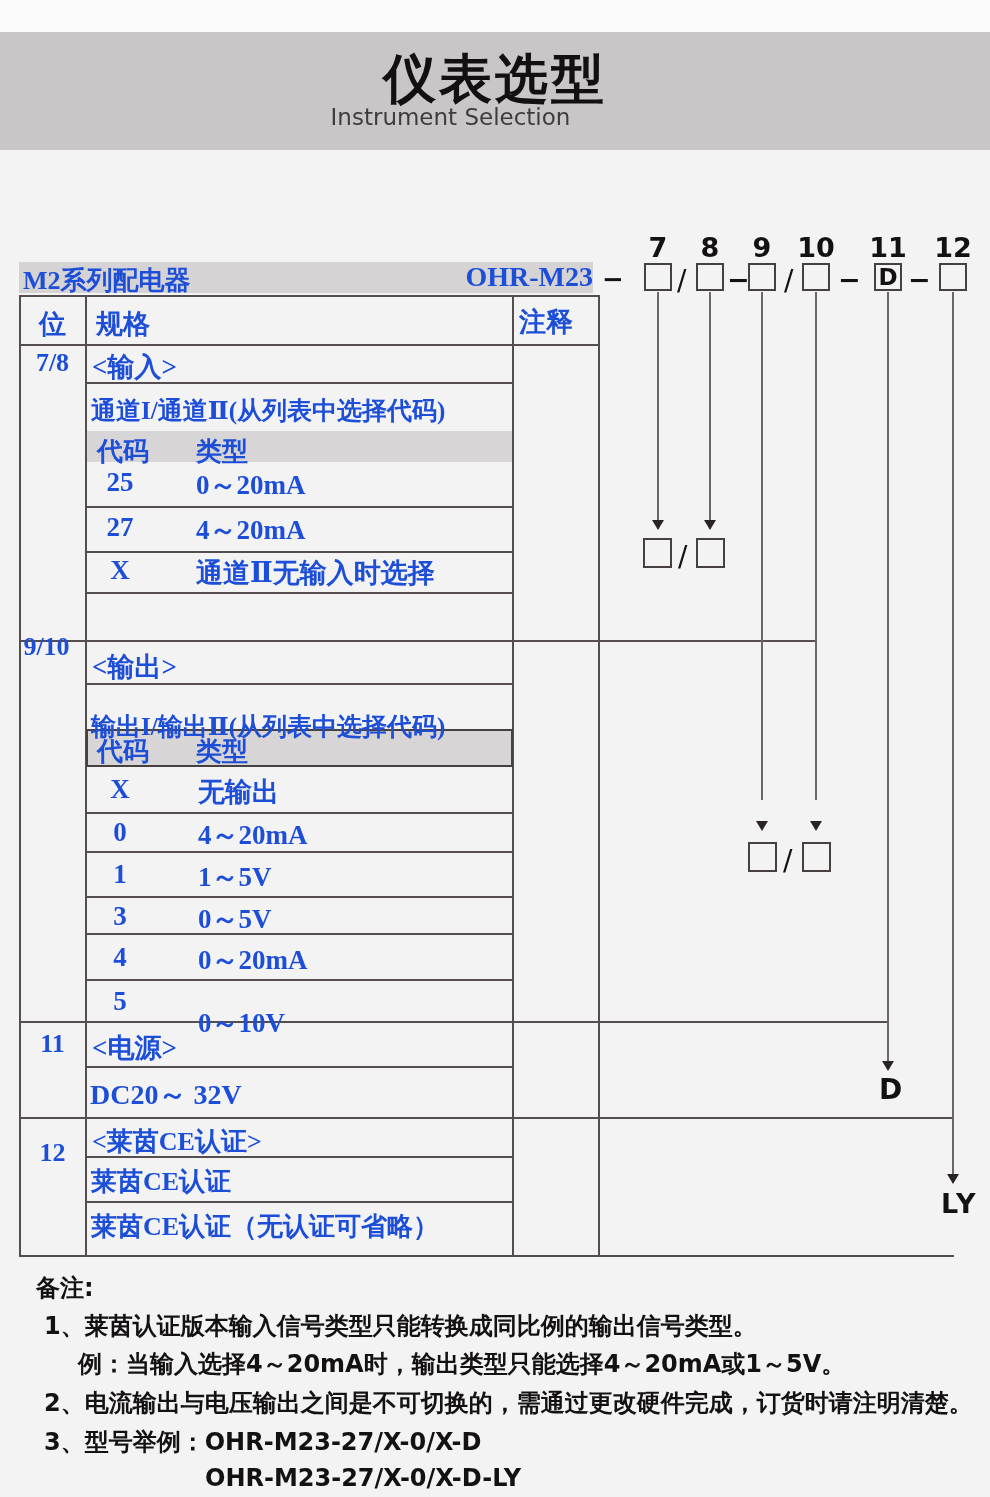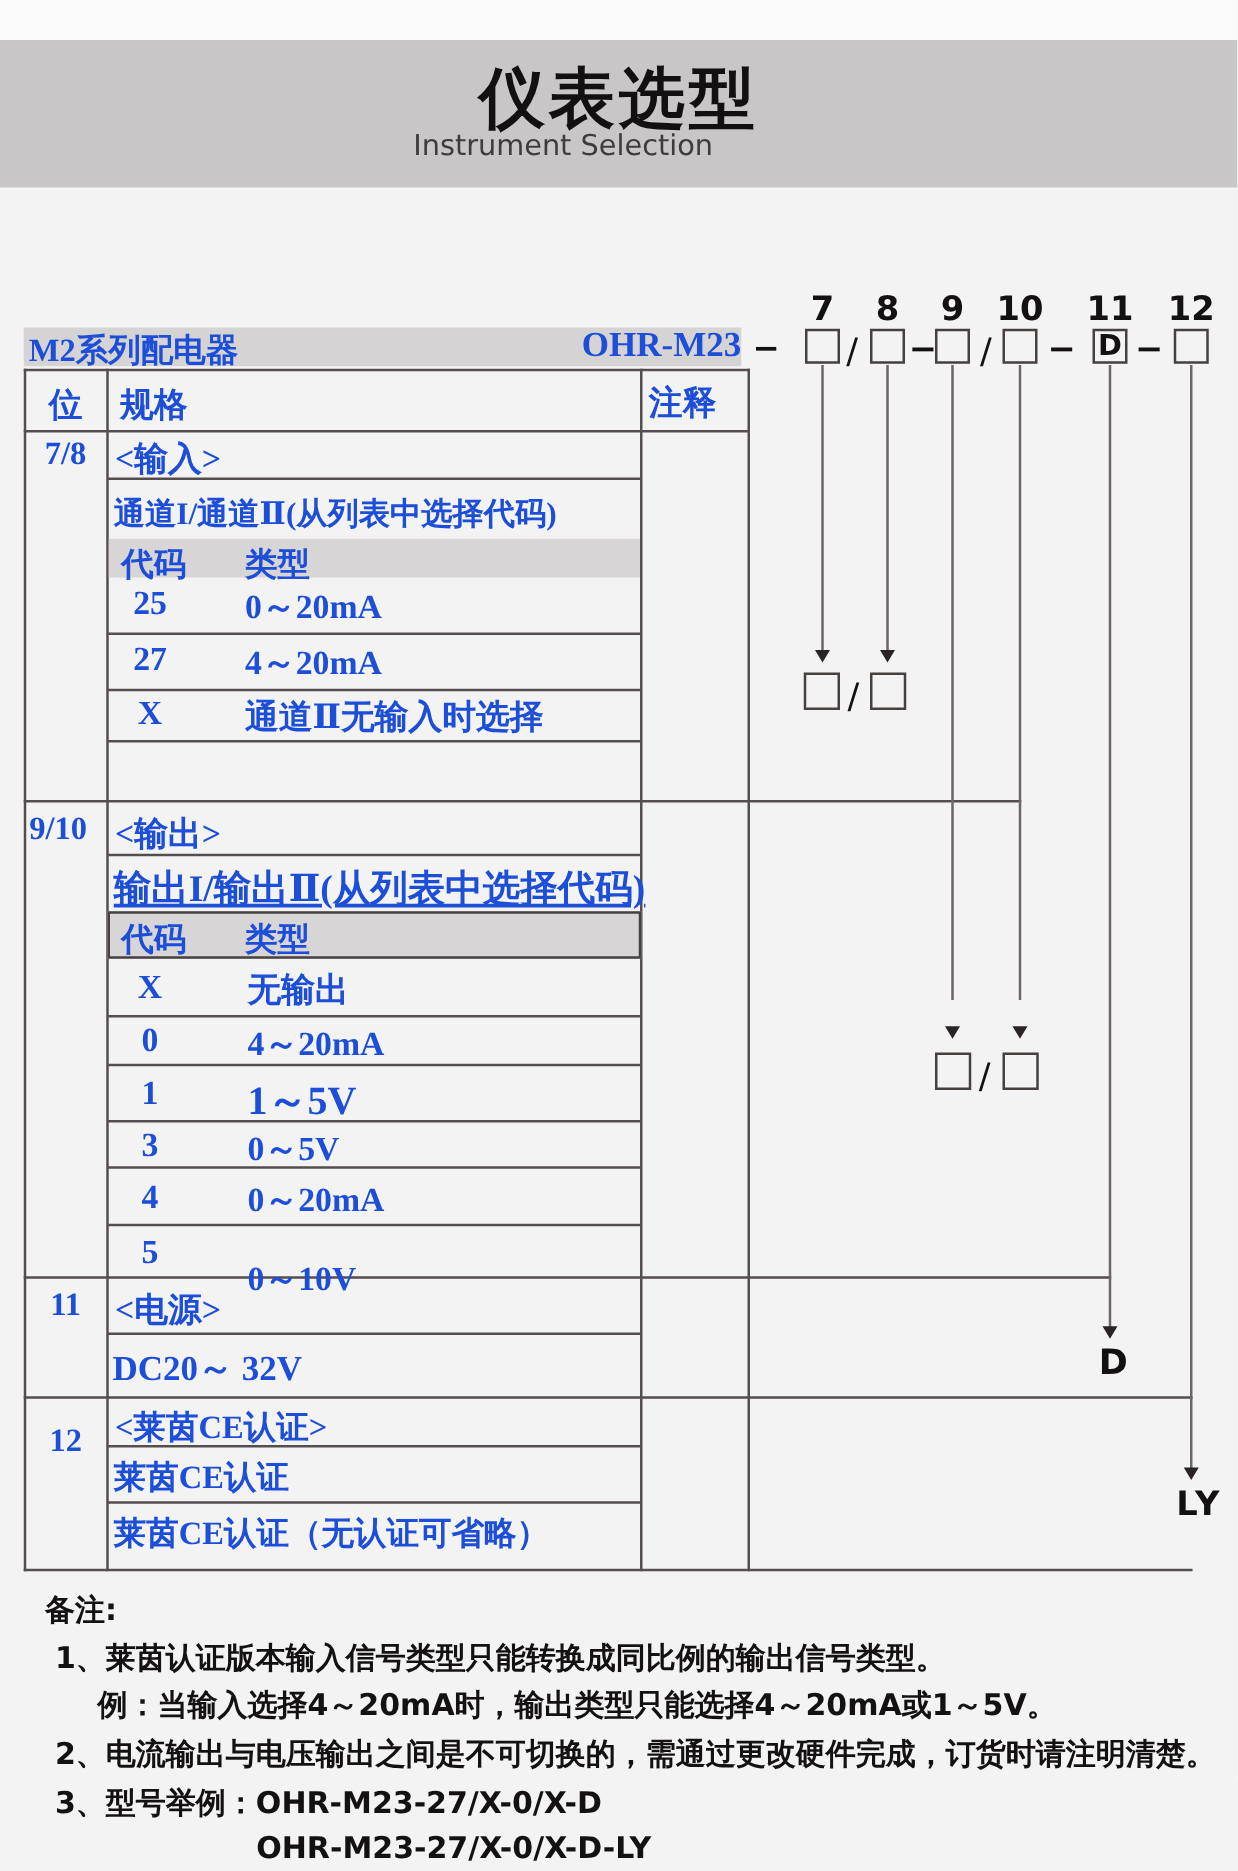--- a/index.html
+++ b/index.html
@@ -90,31 +90,31 @@
   <div class="ts" style="position:absolute;left:91px;top:394px;font-size:25px;">通道I/通道Ⅱ(从列表中选择代码)</div>
   <div class="ts" style="position:absolute;left:97px;top:434px;font-size:26px;">代码</div>
   <div class="ts" style="position:absolute;left:196px;top:434px;font-size:26px;">类型</div>
   <div class="ts ctr" style="position:absolute;left:98px;top:467px;width:44px;font-size:27px;">25</div>
   <div class="ts" style="position:absolute;left:196px;top:467px;font-size:27px;">0～20mA</div>
   <div class="ts ctr" style="position:absolute;left:98px;top:512px;width:44px;font-size:27px;">27</div>
   <div class="ts" style="position:absolute;left:196px;top:512px;font-size:27px;">4～20mA</div>
   <div class="ts ctr" style="position:absolute;left:98px;top:555px;width:44px;font-size:27px;">X</div>
   <div class="ts" style="position:absolute;left:196px;top:555px;font-size:27px;">通道Ⅱ无输入时选择</div>
 
-  <div class="ts ctr" style="position:absolute;left:19px;top:648px;width:55px;font-size:26px;">9/10</div>
+  <div class="ts ctr" style="position:absolute;left:19px;top:632px;width:55px;font-size:26px;">9/10</div>
   <div class="ts" style="position:absolute;left:92px;top:649px;font-size:27px;">&lt;输出&gt;</div>
-  <div class="ts" style="position:absolute;left:91px;top:691px;font-size:30px;text-decoration:underline;">输出I/输出Ⅱ(从列表中选择代码)</div>
+  <div class="ts" style="position:absolute;left:91px;top:710px;font-size:25px;">输出I/输出Ⅱ(从列表中选择代码)</div>
   <div class="ts" style="position:absolute;left:97px;top:734px;font-size:26px;">代码</div>
   <div class="ts" style="position:absolute;left:196px;top:734px;font-size:26px;">类型</div>
   <div class="ts ctr" style="position:absolute;left:98px;top:774px;width:44px;font-size:27px;">X</div>
   <div class="ts" style="position:absolute;left:198px;top:774px;font-size:27px;">无输出</div>
   <div class="ts ctr" style="position:absolute;left:98px;top:817px;width:44px;font-size:27px;">0</div>
   <div class="ts" style="position:absolute;left:198px;top:817px;font-size:27px;">4～20mA</div>
   <div class="ts ctr" style="position:absolute;left:98px;top:859px;width:44px;font-size:27px;">1</div>
-  <div class="ts" style="position:absolute;left:198px;top:859px;font-size:32px;">1～5V</div>
+  <div class="ts" style="position:absolute;left:198px;top:859px;font-size:27px;">1～5V</div>
   <div class="ts ctr" style="position:absolute;left:98px;top:901px;width:44px;font-size:27px;">3</div>
   <div class="ts" style="position:absolute;left:198px;top:901px;font-size:27px;">0～5V</div>
   <div class="ts ctr" style="position:absolute;left:98px;top:942px;width:44px;font-size:27px;">4</div>
   <div class="ts" style="position:absolute;left:198px;top:942px;font-size:27px;">0～20mA</div>
   <div class="ts ctr" style="position:absolute;left:98px;top:986px;width:44px;font-size:27px;">5</div>
   <div class="ts" style="position:absolute;left:198px;top:1005px;font-size:27px;">0～10V</div>
 
   <div class="ts ctr" style="position:absolute;left:19px;top:1029px;width:67px;font-size:26px;">11</div>
   <div class="ts" style="position:absolute;left:92px;top:1030px;font-size:27px;">&lt;电源&gt;</div>
   <div class="ts" style="position:absolute;left:90px;top:1076px;font-size:28px;">DC20～ 32V</div>

